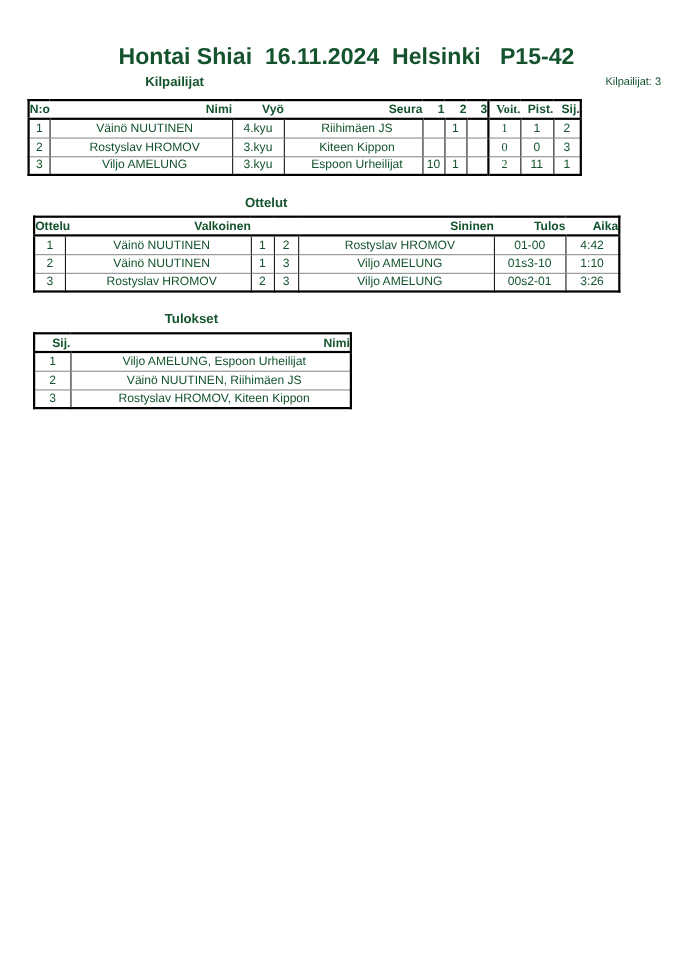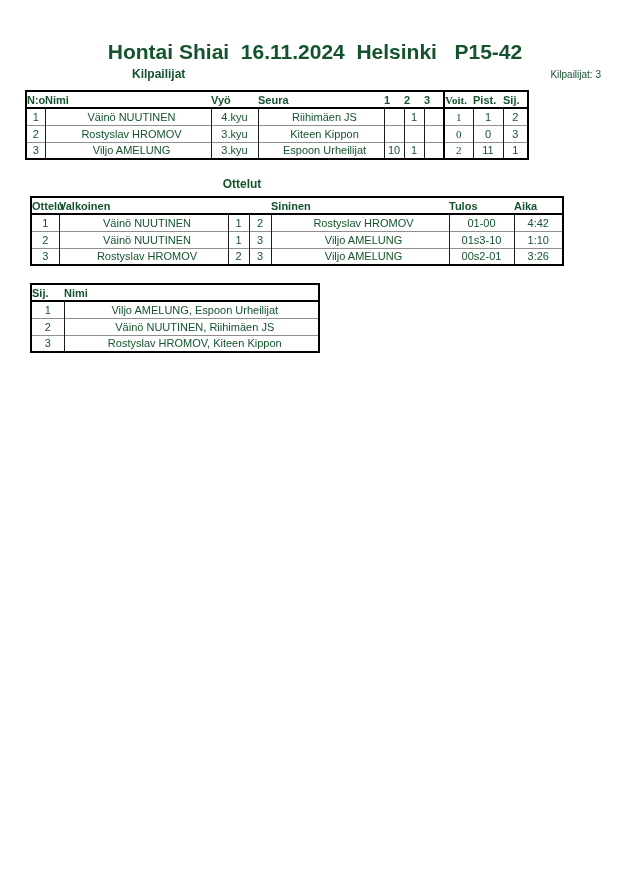--- a/index.html
+++ b/index.html
@@ -51,21 +51,21 @@
     border: 2px solid #000;
     background: #fff;
   }
   table.data th {
     font-size: 11px;
     font-weight: bold;
     height: 17px;
     padding: 0;
     white-space: nowrap;
     overflow: visible;
-    text-align: left;
+    text-align: right;
     border-bottom: 2px solid #000;
   }
   table.data td {
     font-size: 11px;
     height: 17px;
     padding: 0;
     white-space: nowrap;
     overflow: hidden;
     text-align: center;
     border-top: 1px solid #8f8f8f;
@@ -207,20 +207,21 @@
           <td>3</td>
           <td class="left">Viljo AMELUNG</td>
           <td>00s2-01</td>
           <td>3:26</td>
         </tr>
       </tbody>
     </table>
   </div>
 
   <div class="sec3">
+    <div class="caption">Tulokset</div>
     <table class="data t3">
       <colgroup>
         <col style="width:33px">
           <col style="width:255px">
       </colgroup>
       <thead>
         <tr>
           <th>Sij.</th>
           <th>Nimi</th>
         </tr>

